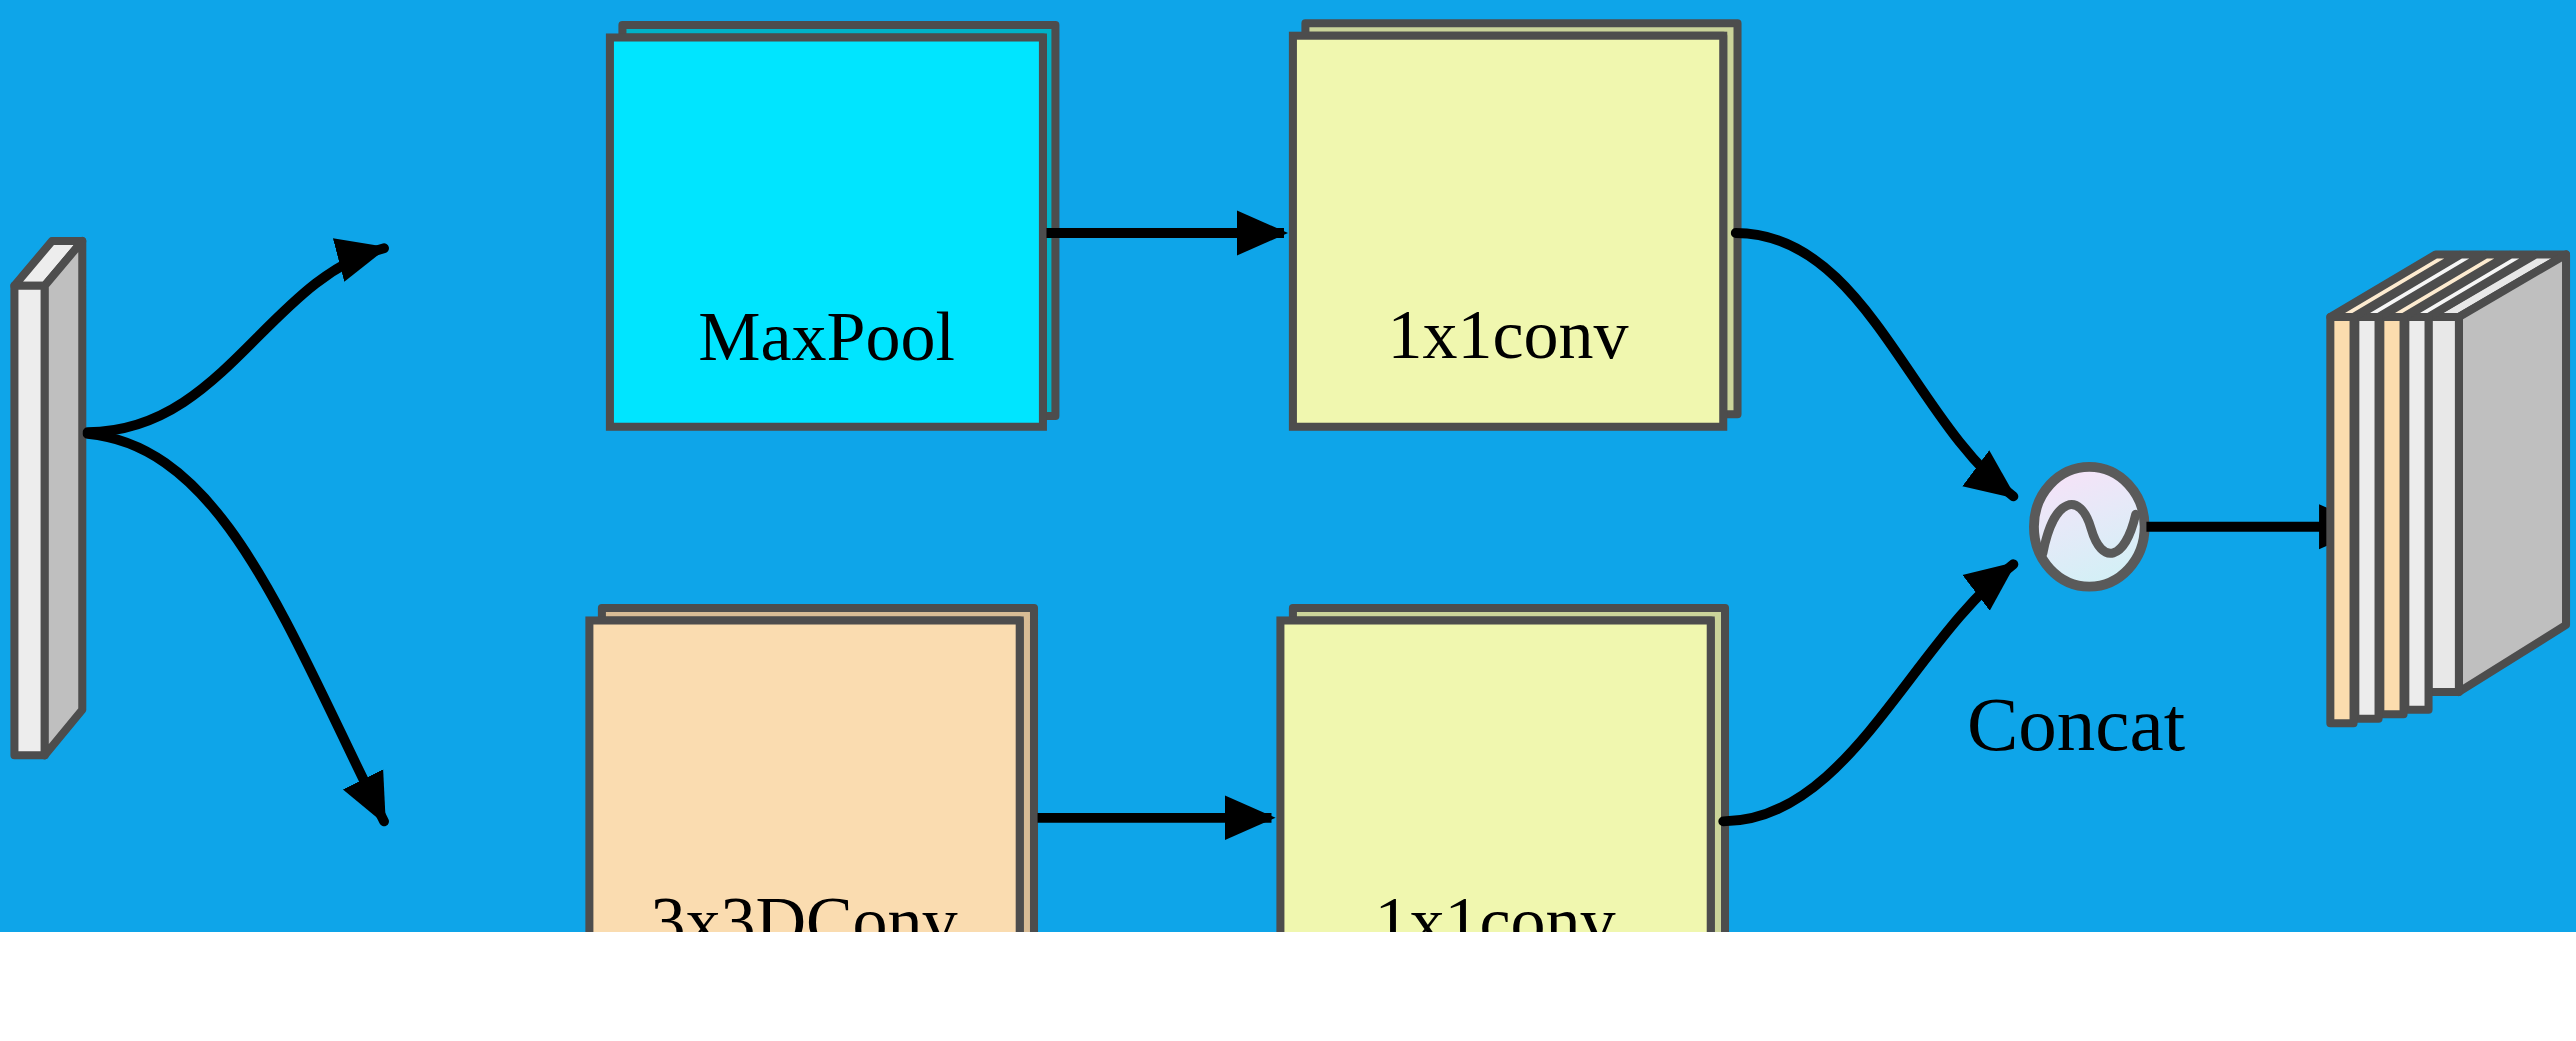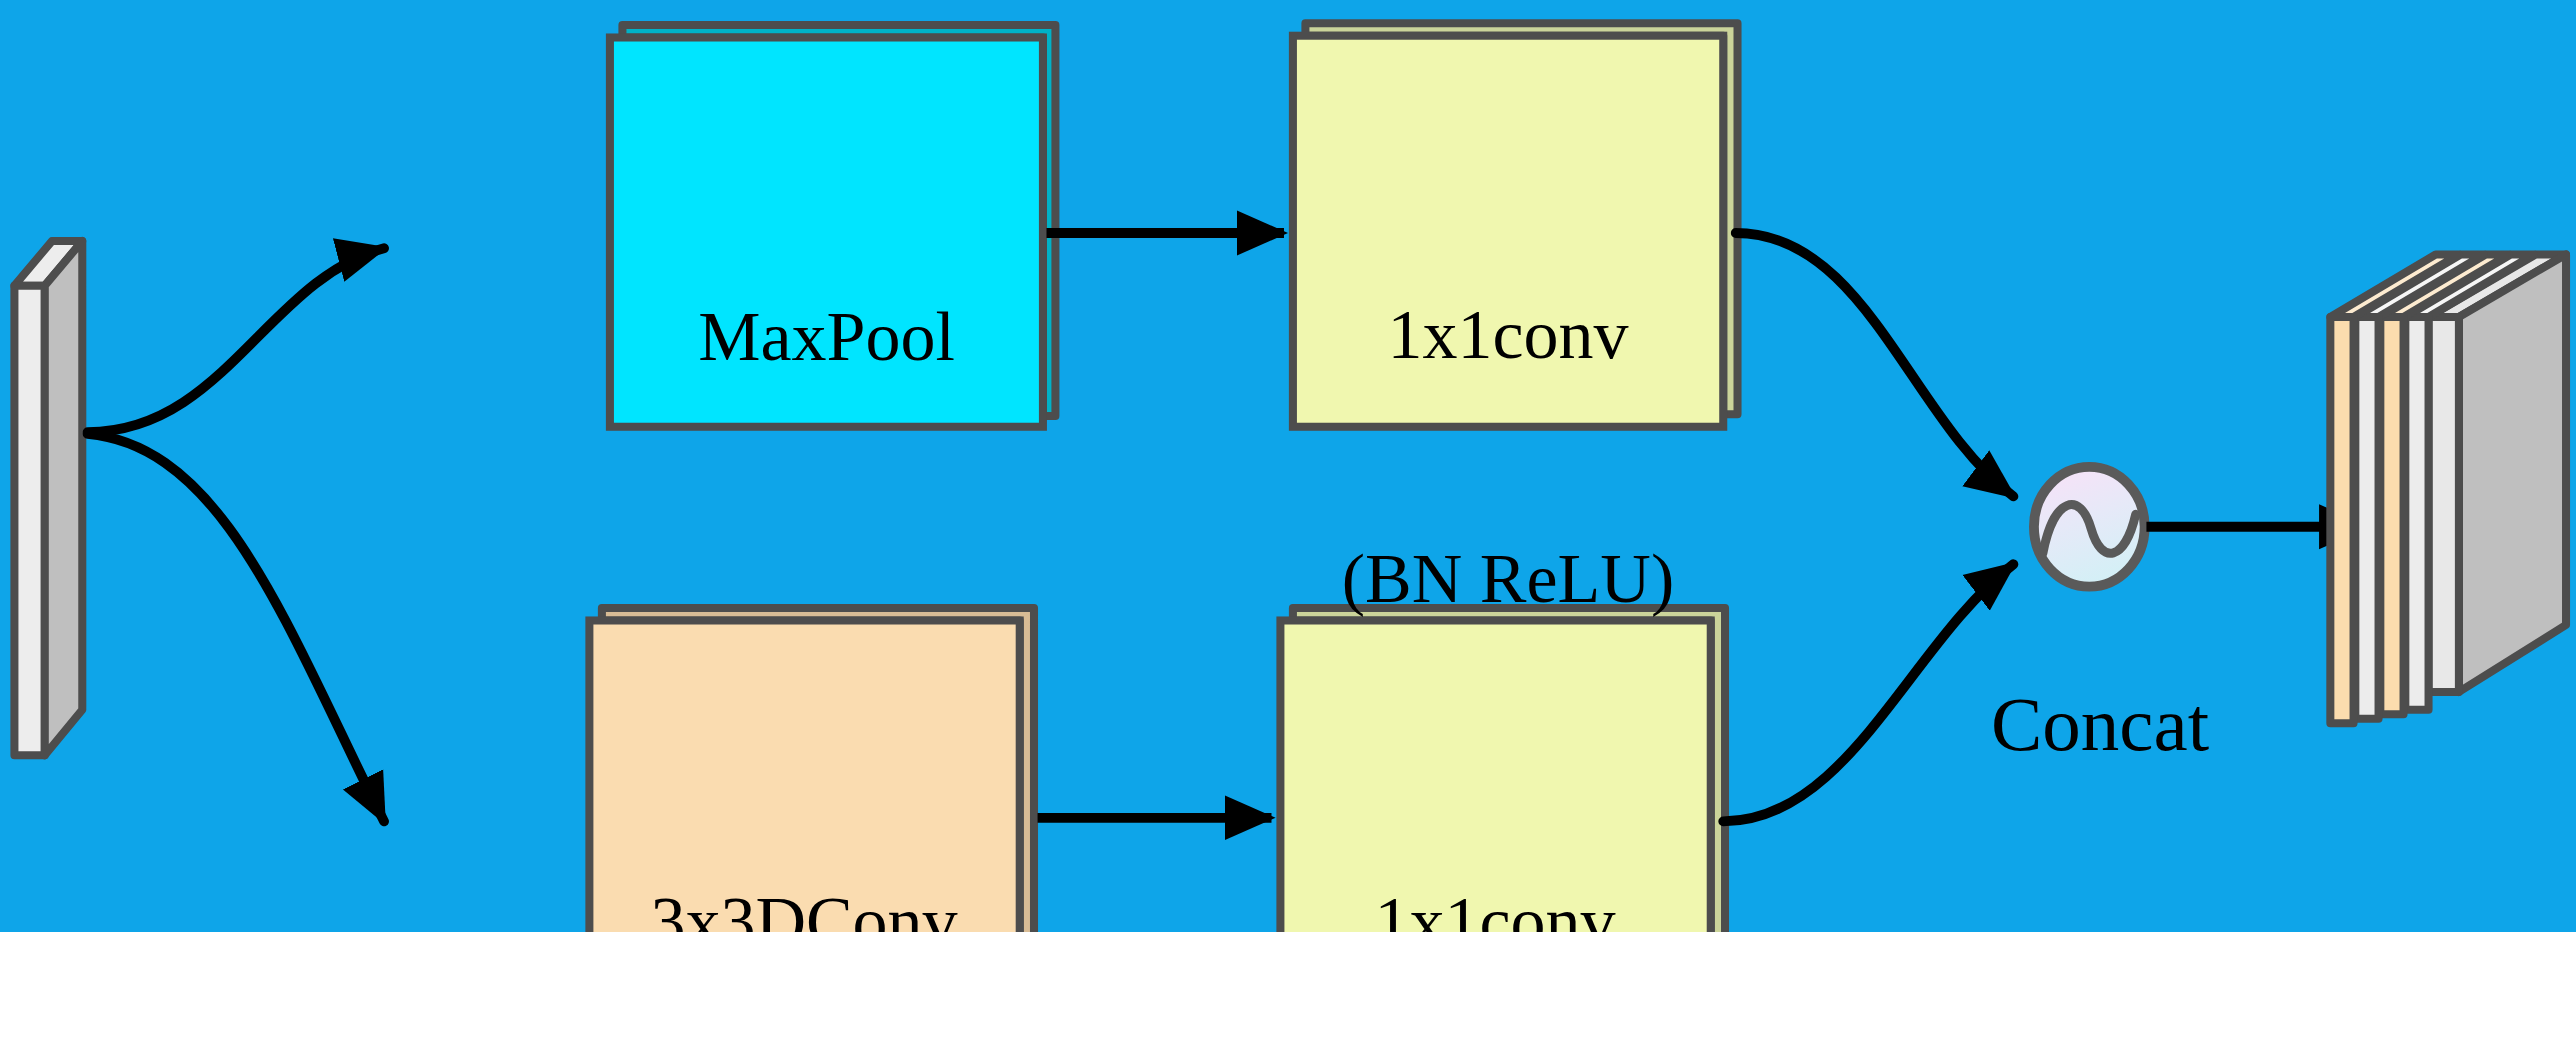--- a/index.html
+++ b/index.html
@@ -34,21 +34,20 @@
     line-height: 1.16;
     white-space: pre;
   }
   .concat-text {
     position: absolute;
     color: #000000;
     font-family: "Liberation Serif", "DejaVu Serif", serif;
     font-size: 77px;
     line-height: 1;
     white-space: nowrap;
-    margin-left: 24px;
   }
 </style>
 </head>
 <body>
 
 <div id="stage">
 
   <svg id="canvas" viewBox="0 0 2885 1166" xmlns="http://www.w3.org/2000/svg">
     <defs>
       <marker id="arrowhead" viewBox="0 0 10 10" refX="9.2" refY="5" markerWidth="5.2" markerHeight="5.2" orient="auto-start-reverse">
@@ -129,21 +128,20 @@
       <polygon points="2610,355 2636,355 2636,810 2610,810" fill="#FBDCAE" stroke="#4D4D4D" stroke-width="9" stroke-linejoin="round"></polygon>
     </g>
   </svg>
 
   <div class="blk-label" style="left:610px; top:134px; width:433px; font-size:70px;">
     <div>MaxPool</div>
   </div>
 
   <div class="blk-label" style="left:1293px; top:132px; width:430px; font-size:70px;">
     <div>1x1conv</div>
-    <div>(BN ReLU)</div>
   </div>
 
   <div class="blk-label" style="left:589px; top:719px; width:430px; font-size:70px;">
     <div>3x3DConv</div>
     
   </div>
 
   <div class="blk-label" style="left:1280px; top:719px; width:430px; font-size:70px;">
     <div>1x1conv</div>
     

